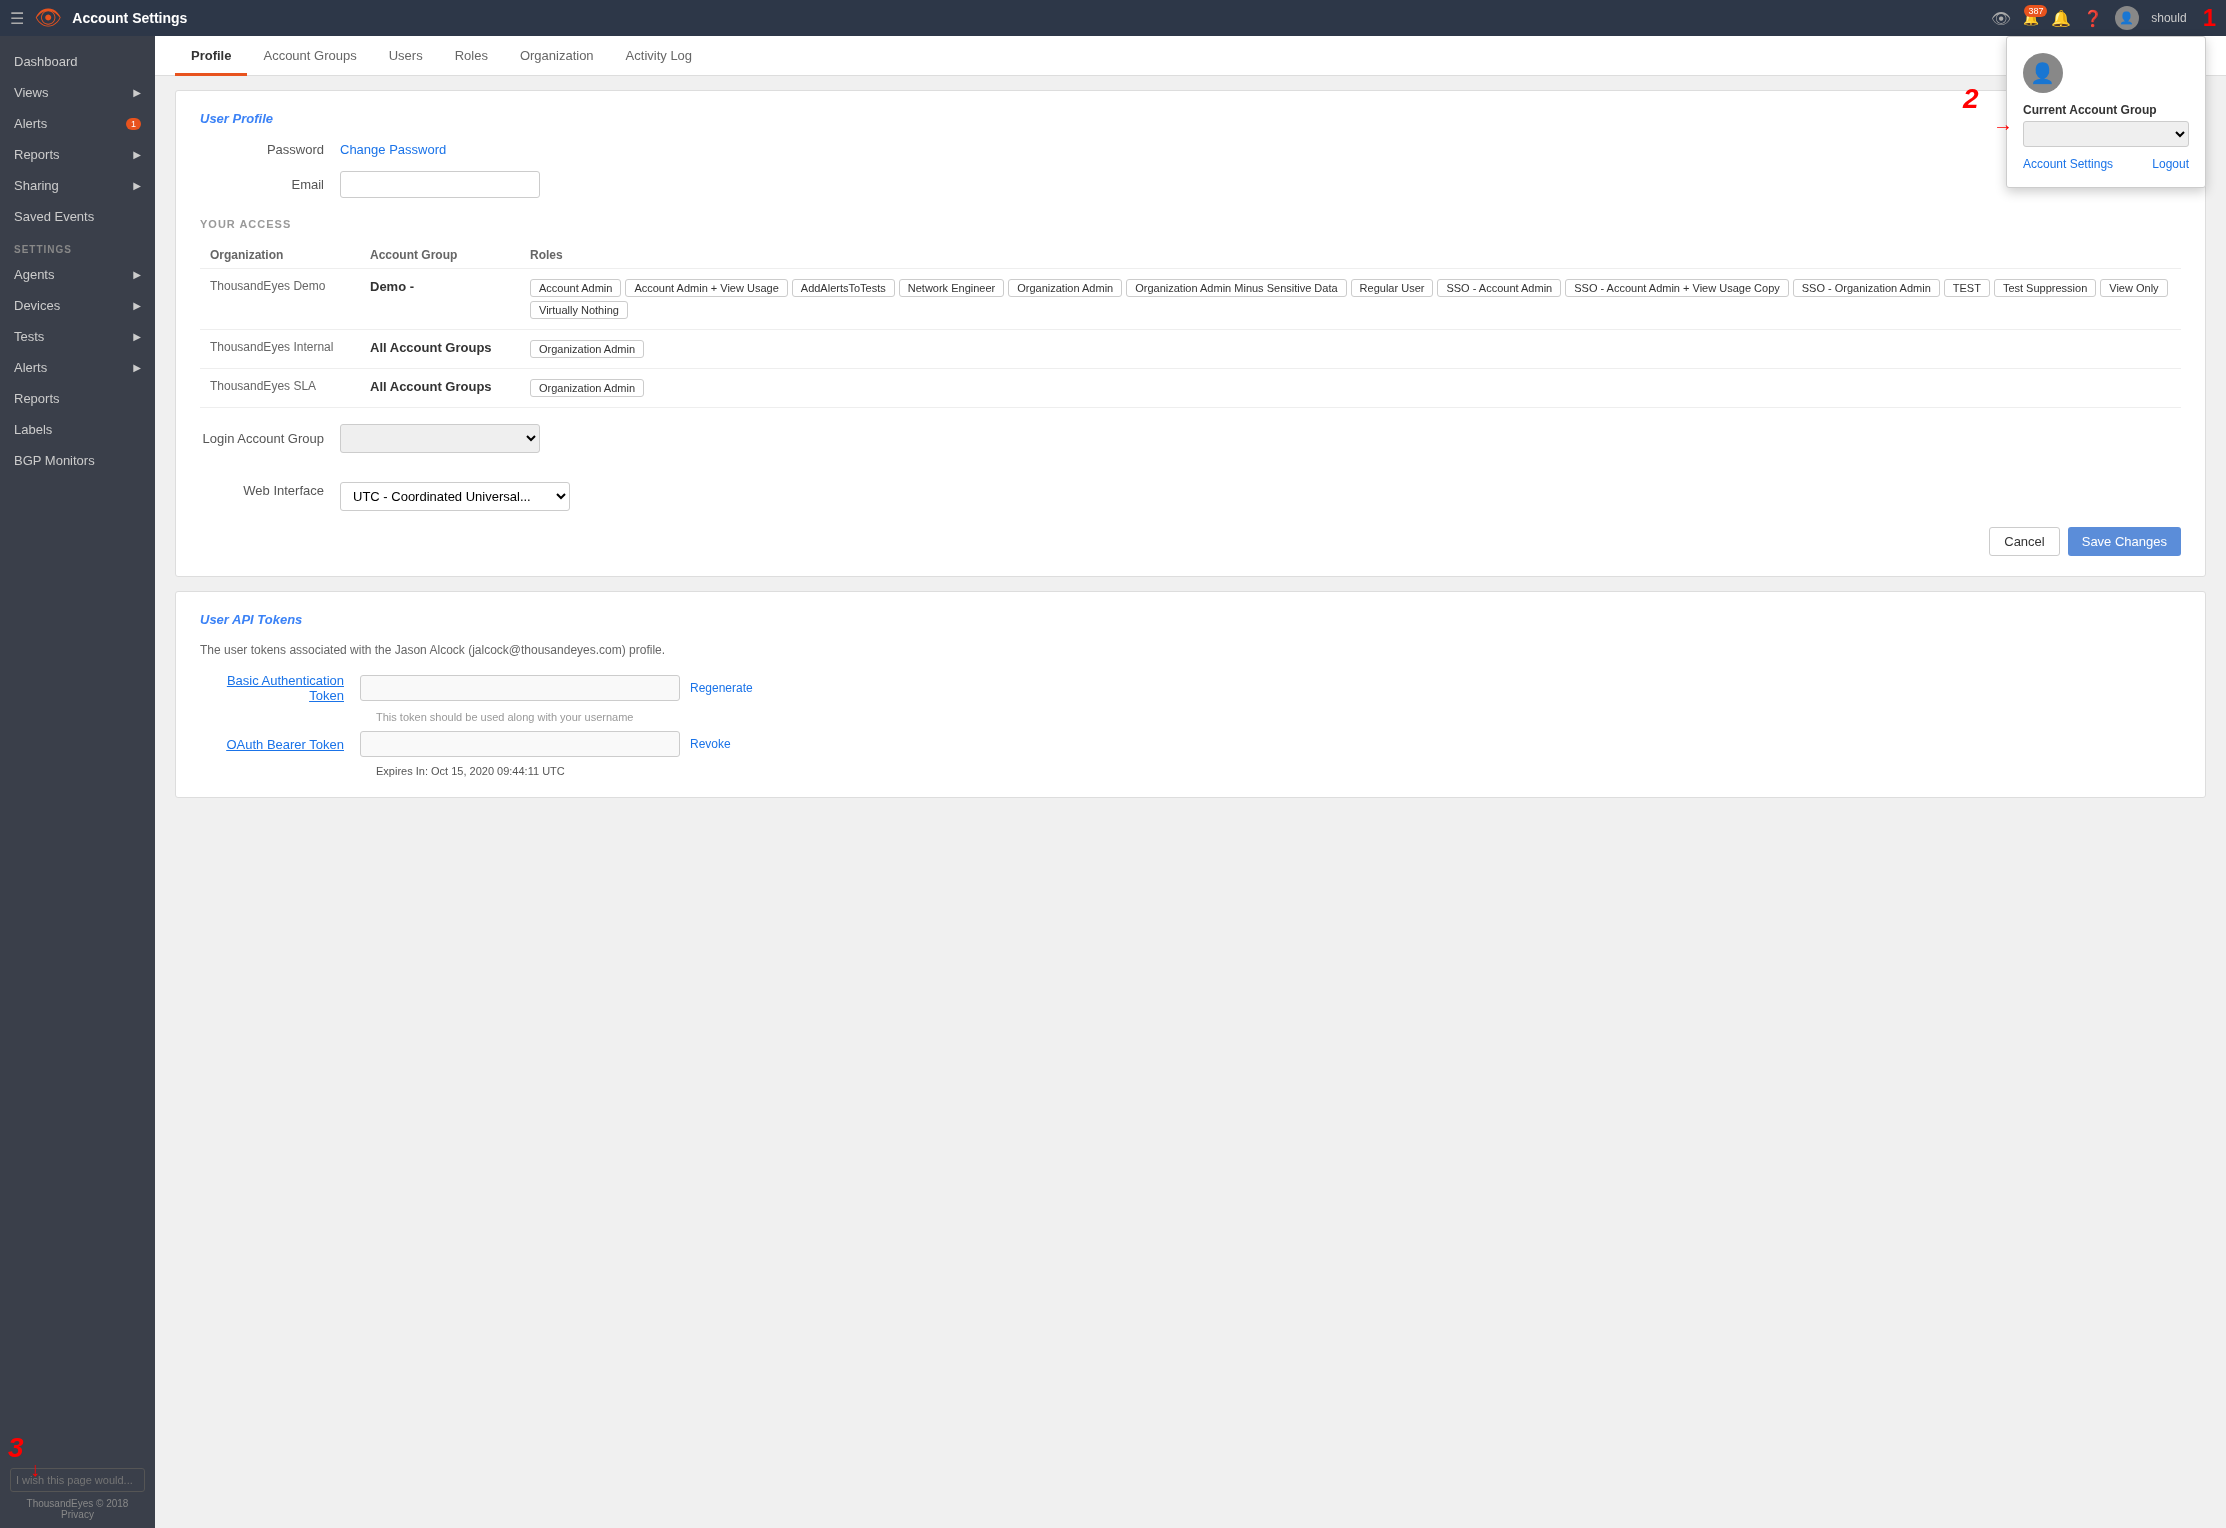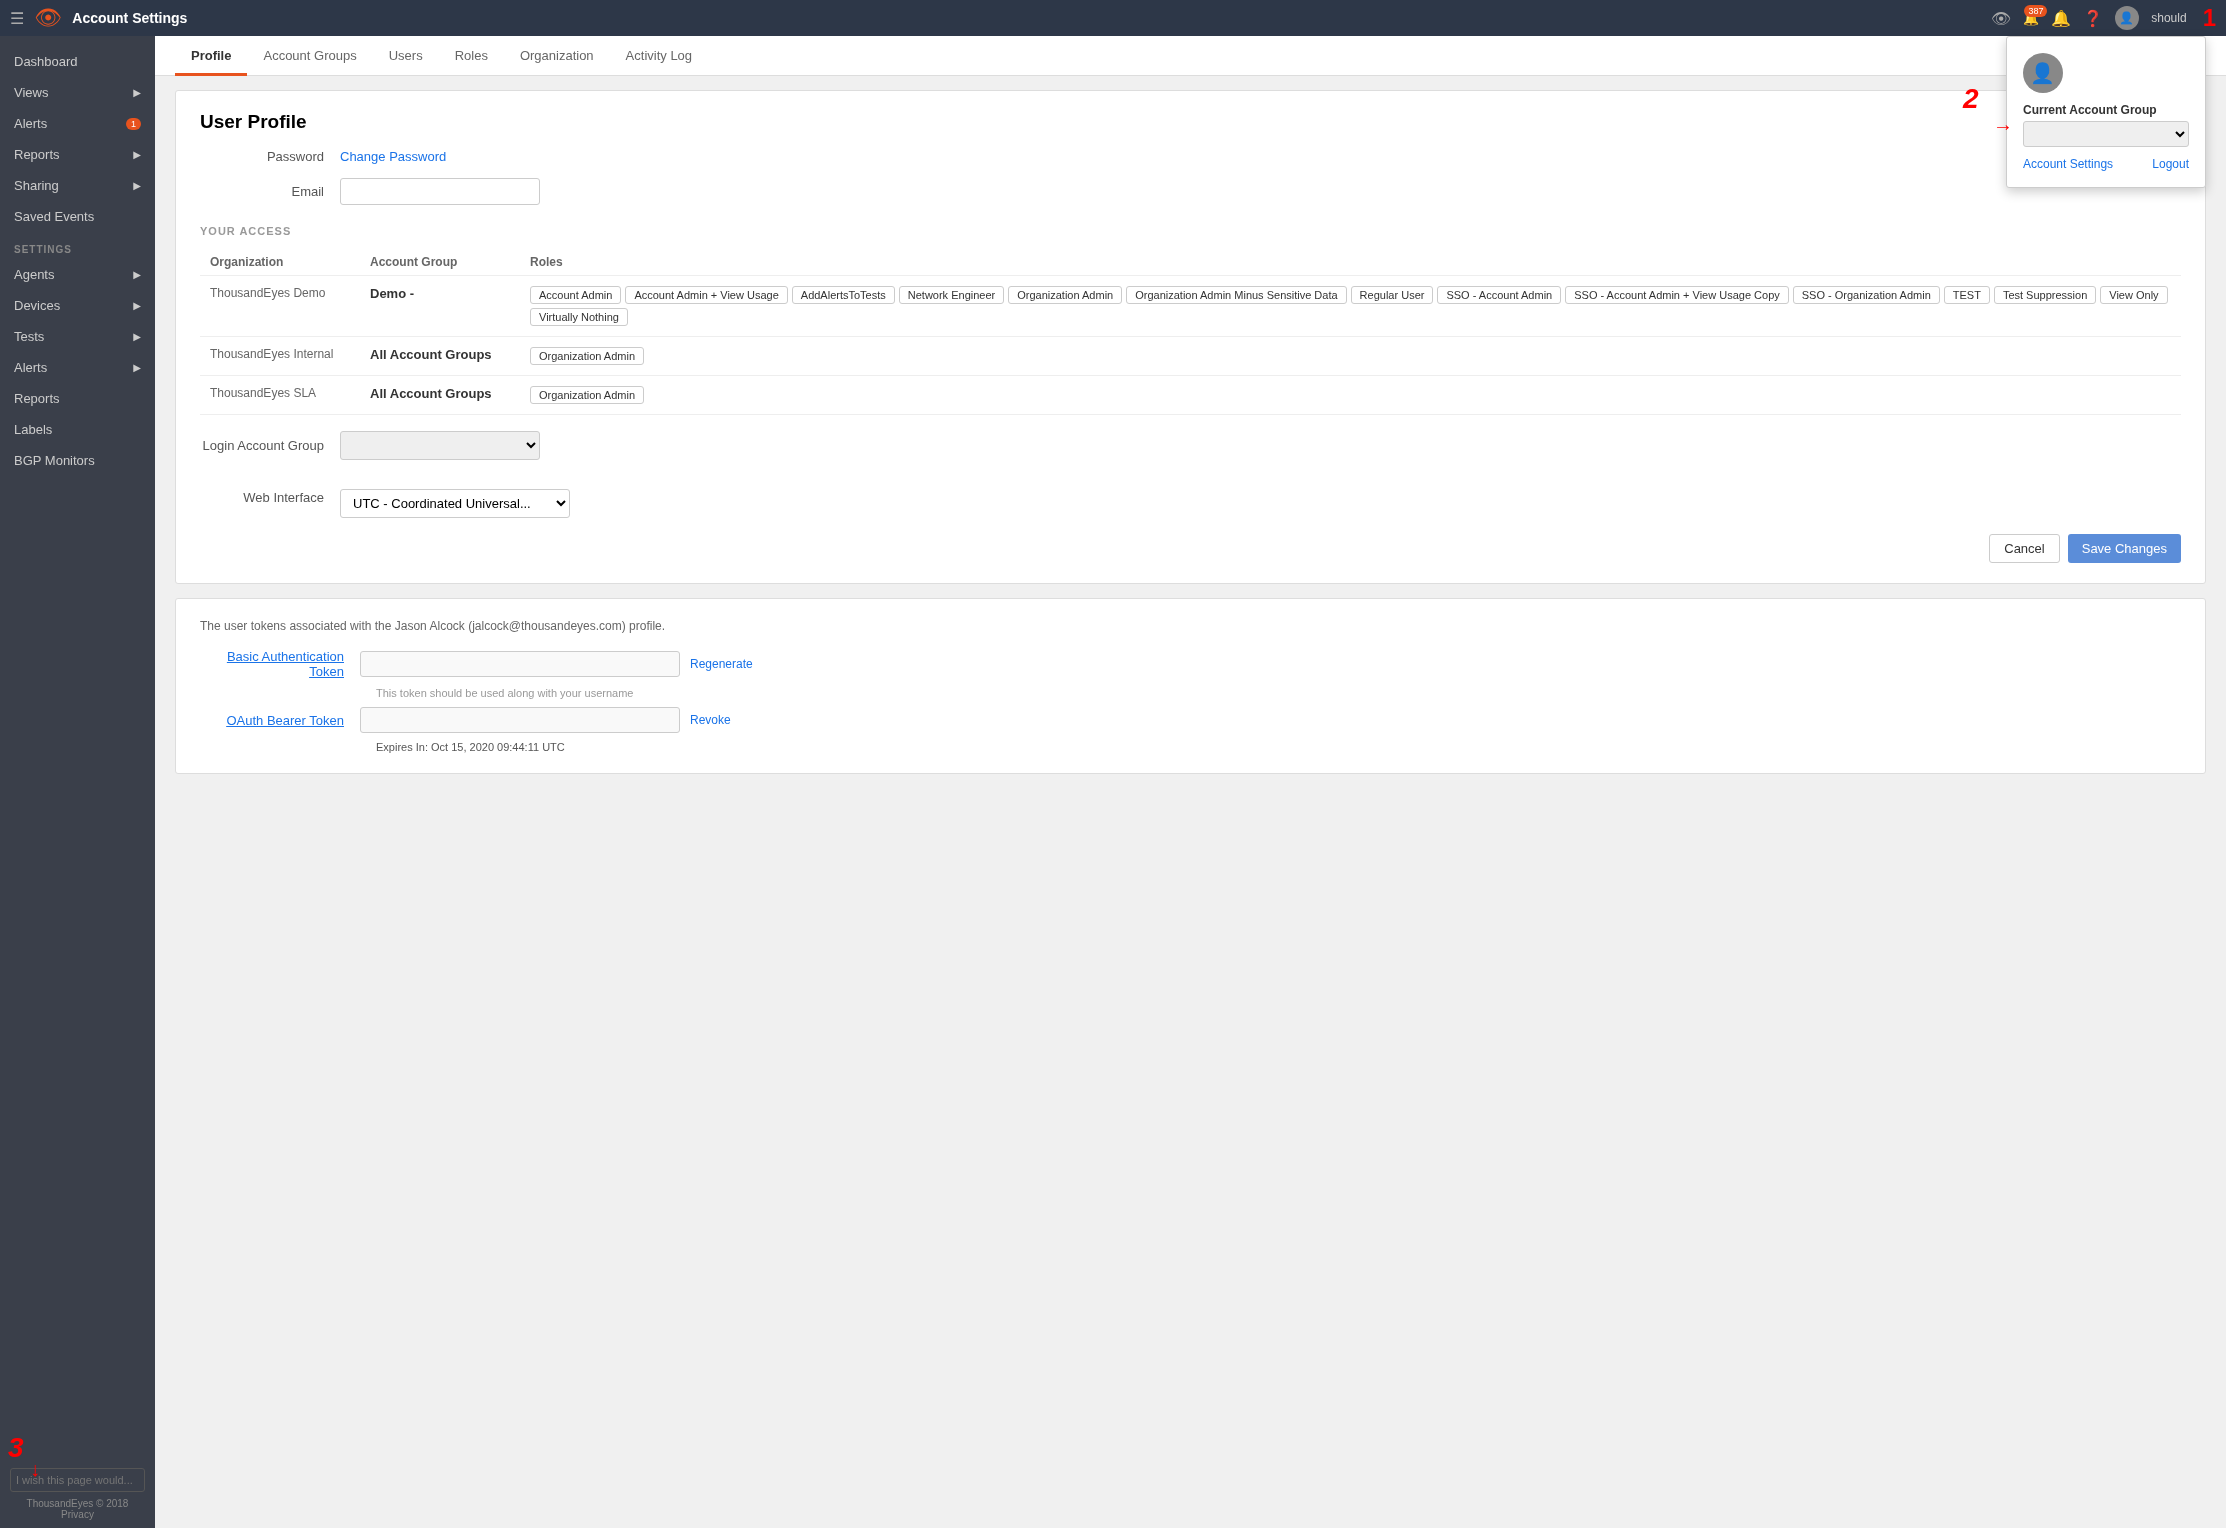--- a/index.html
+++ b/index.html
@@ -93,21 +93,21 @@
     .tab.active { color: #333; border-bottom: 3px solid #e8531e; font-weight: bold; }
 
     
     .section-card {
       background: #fff;
       margin: 14px 20px;
       border: 1px solid #ddd;
       border-radius: 3px;
       padding: 20px 24px;
     }
-    .section-title { font-size: 19px; font-weight: bold; color: #000000; margin-bottom: 16px; }
+    .section-title { font-size: 13px; font-weight: bold; color: #3b82f6; margin-bottom: 16px; font-style: italic; }
 
     
     .form-row { display: flex; align-items: center; margin-bottom: 14px; }
     .form-label { width: 140px; text-align: right; padding-right: 16px; color: #555; font-size: 13px; flex-shrink: 0; }
     .form-input { border: 1px solid #ccc; border-radius: 3px; padding: 5px 8px; font-size: 13px; width: 200px; }
     .change-pwd-link { color: #1a73e8; font-size: 13px; cursor: pointer; }
 
     
     .section-subtitle { font-size: 11px; color: #999; font-weight: bold; letter-spacing: 1px; margin-bottom: 12px; }
     .access-table { width: 100%; border-collapse: collapse; }
@@ -364,20 +364,21 @@
         </div>
       </div>
 
       <div class="btn-row">
         <button class="btn-cancel">Cancel</button>
         <button class="btn-save">Save Changes</button>
       </div>
     </div>
 
     <div class="section-card">
+      <div class="section-title">User API Tokens</div>
       <div class="api-desc">The user tokens associated with the Jason Alcock (jalcock@thousandeyes.com) profile.</div>
 
       <div>
         <div class="token-row">
           <div class="token-label">
             <span style="color:#1a73e8;text-decoration:underline;cursor:pointer;">Basic Authentication Token</span>
           </div>
           <input class="token-input" type="text" style="">
           <span class="token-action">Regenerate</span>
         </div>

